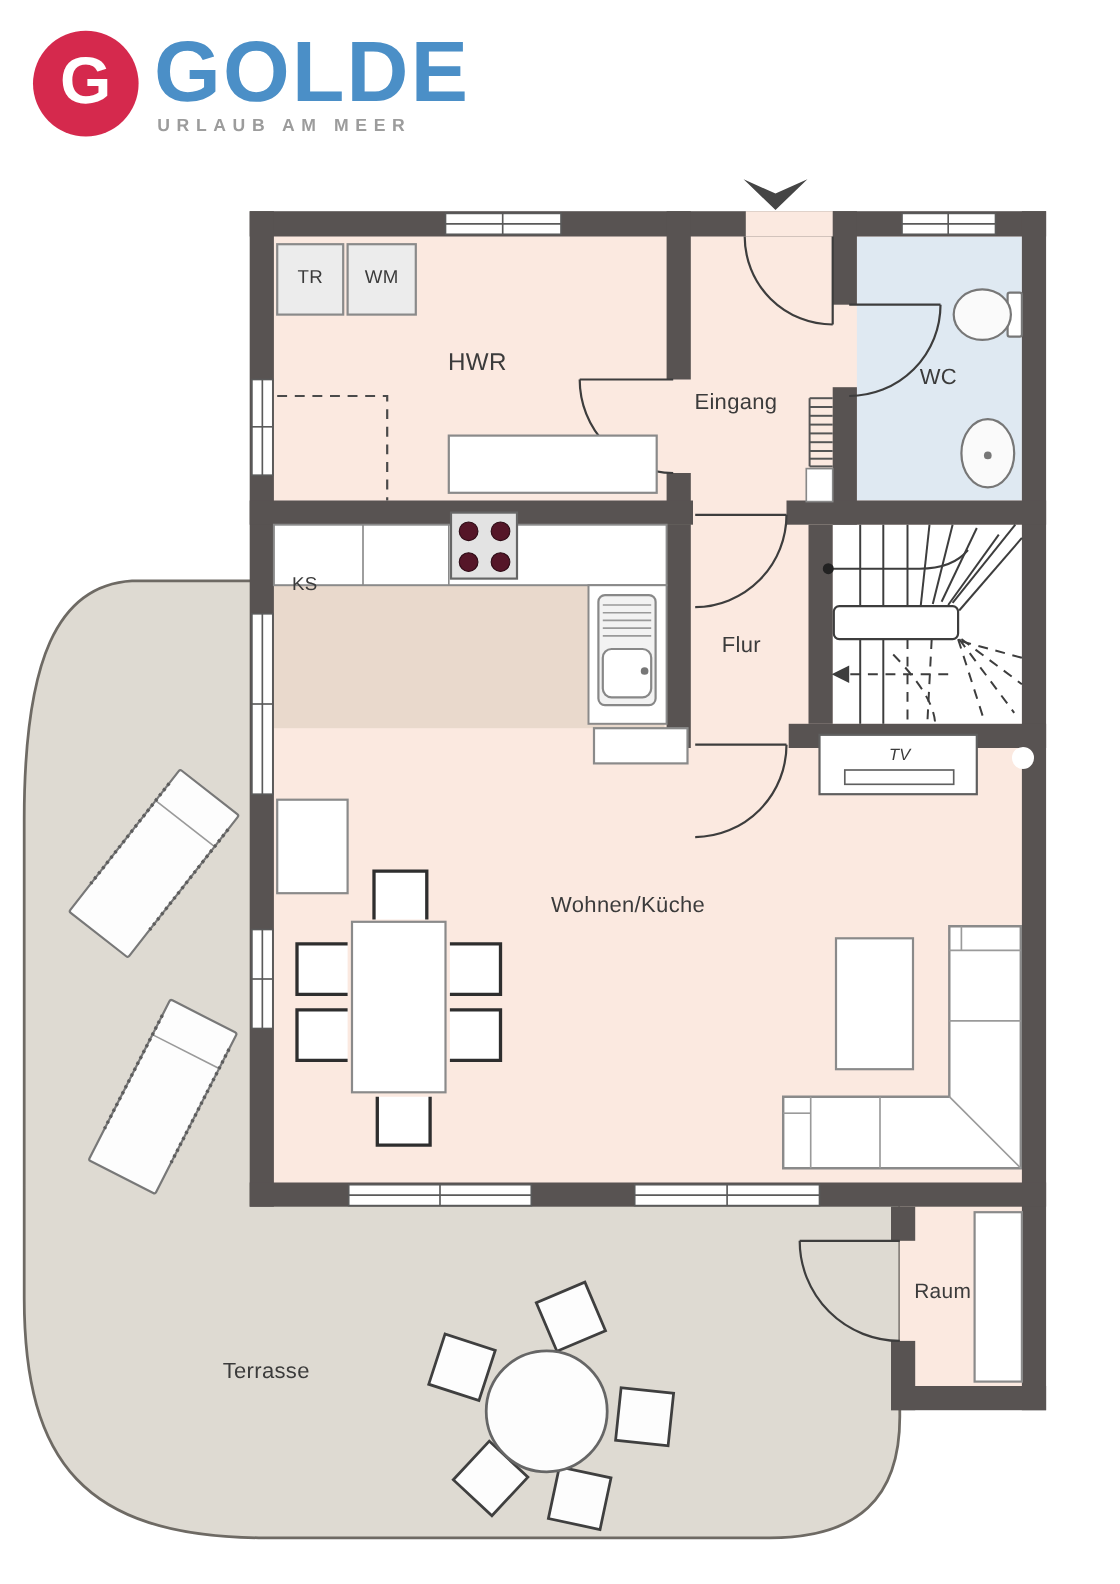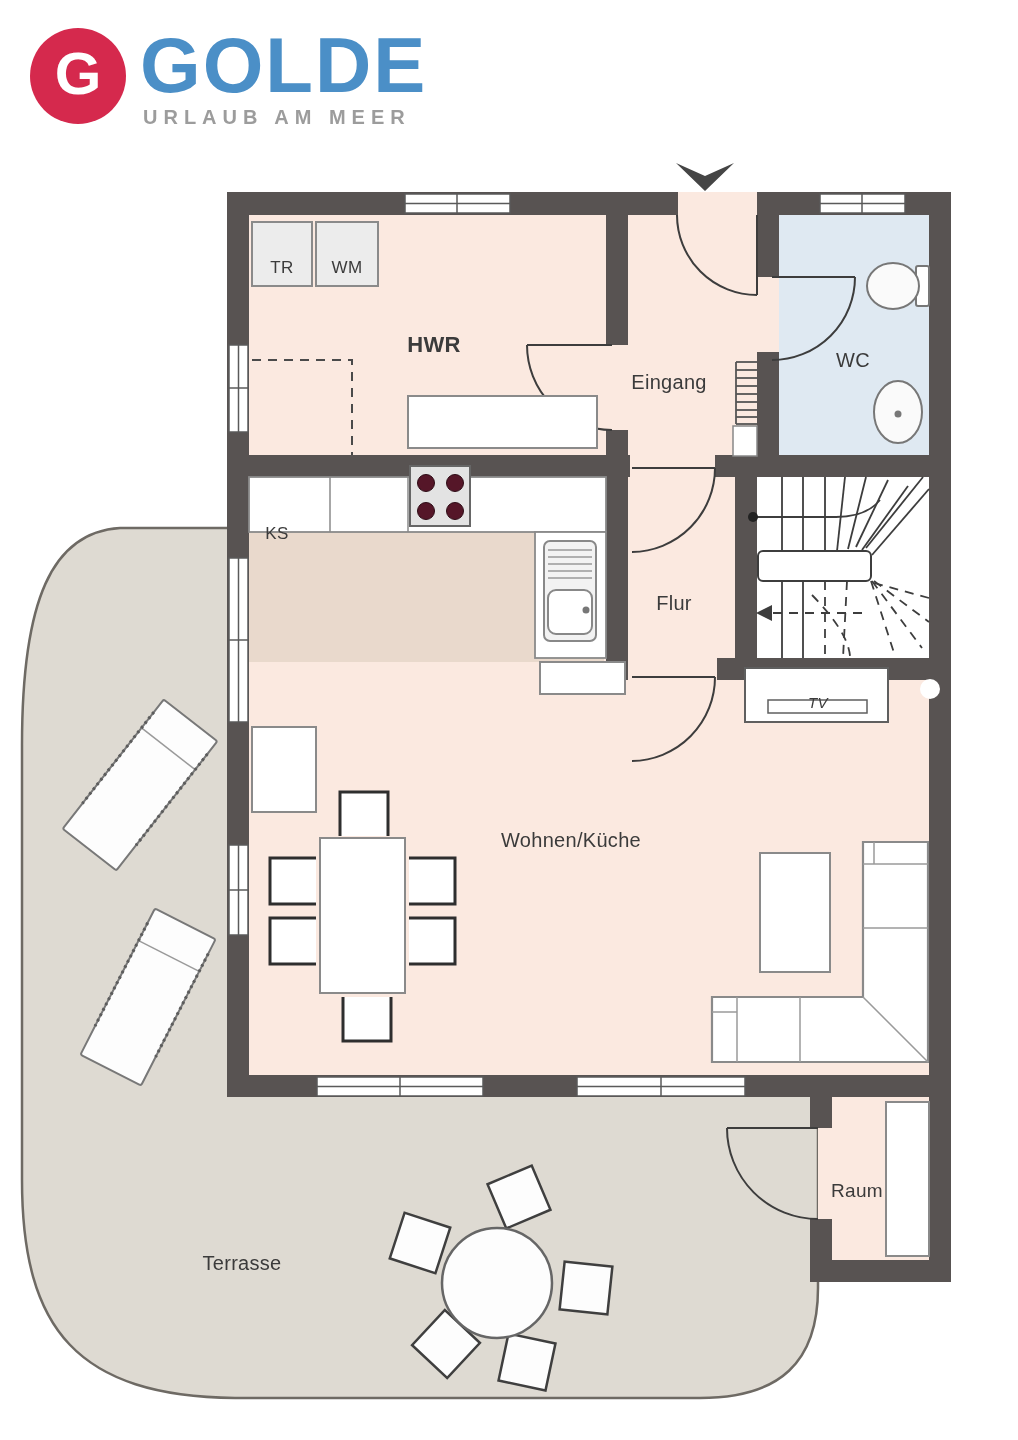--- a/index.html
+++ b/index.html
@@ -10,27 +10,27 @@
   html,body{margin:0;padding:0;background:#ffffff;}
   .canvas{position:relative;width:1018px;height:1440px;background:#fff;overflow:hidden;
           font-family:"Liberation Sans", sans-serif;}
   
   .logo{position:absolute;left:0;top:0;width:520px;height:150px;}
   .logo-circle{position:absolute;left:30px;top:28px;width:96px;height:96px;border-radius:50%;
     background:var(--logo-red);display:flex;align-items:center;justify-content:center;}
   .logo-letter{color:#fff;font-size:60px;font-weight:bold;line-height:1;transform:translateY(-2px);}
   .logo-brand{position:absolute;left:140px;top:26px;font-size:78px;font-weight:bold;
     letter-spacing:2px;color:var(--logo-blue);line-height:1;}
-  .logo-tagline{position:absolute;left:143px;top:106px;font-size:20px;font-weight:bold;
+  .logo-tagline{position:absolute;left:143px;top:106px;font-size:16px;font-weight:bold;
     letter-spacing:6px;color:var(--tagline-gray);}
   
   svg.plan{position:absolute;left:0;top:0;width:1018px;height:1440px;}
   .room-label{position:absolute;transform:translate(-50%,-50%);color:var(--label-ink);
-    white-space:nowrap;letter-spacing:.3px;margin-top:16px;}
-  .fs22{font-size:22px;font-weight:bold;} .fs20{font-size:20px;text-align:center;} .fs19{font-size:19px;text-align:center;}
+    white-space:nowrap;letter-spacing:.3px;}
+  .fs22{font-size:22px;} .fs20{font-size:20px;text-align:center;} .fs19{font-size:19px;text-align:center;}
   .fs17{font-size:17px;} .fs15{font-size:15px;font-style:italic;}
 </style>
 </head>
 <body>
 
 <div class="canvas">
 
   <div class="logo">
     <div class="logo-circle">
       <span class="logo-letter">G</span>
@@ -280,19 +280,19 @@
     </g>
 
     <rect x="886" y="1102" width="43" height="154" fill="#ffffff" stroke="#8a8a8a" stroke-width="2"></rect>
   </svg>
 
   <div class="room-label fs17" style="left:282px;top:252px">TR</div>
   <div class="room-label fs17" style="left:347px;top:252px">WM</div>
   <div class="room-label fs22" style="left:434px;top:329px">HWR</div>
   <div class="room-label fs20" style="left:669px;top:366px">Eingang</div>
   <div class="room-label fs20" style="left:853px;top:344px">WC</div>
-  <div class="room-label fs17" style="left:277px;top:518px">KS</div>
+  <div class="room-label fs17" style="left:277px;top:531px">KS</div>
   <div class="room-label fs20" style="left:674px;top:587px">Flur</div>
   <div class="room-label fs15" style="left:818px;top:686px">TV</div>
   <div class="room-label fs20" style="left:571px;top:824px">Wohnen/Küche</div>
   <div class="room-label fs19" style="left:857px;top:1175px">Raum</div>
   <div class="room-label fs20" style="left:242px;top:1247px">Terrasse</div>
 </div>
 
 </body></html>

